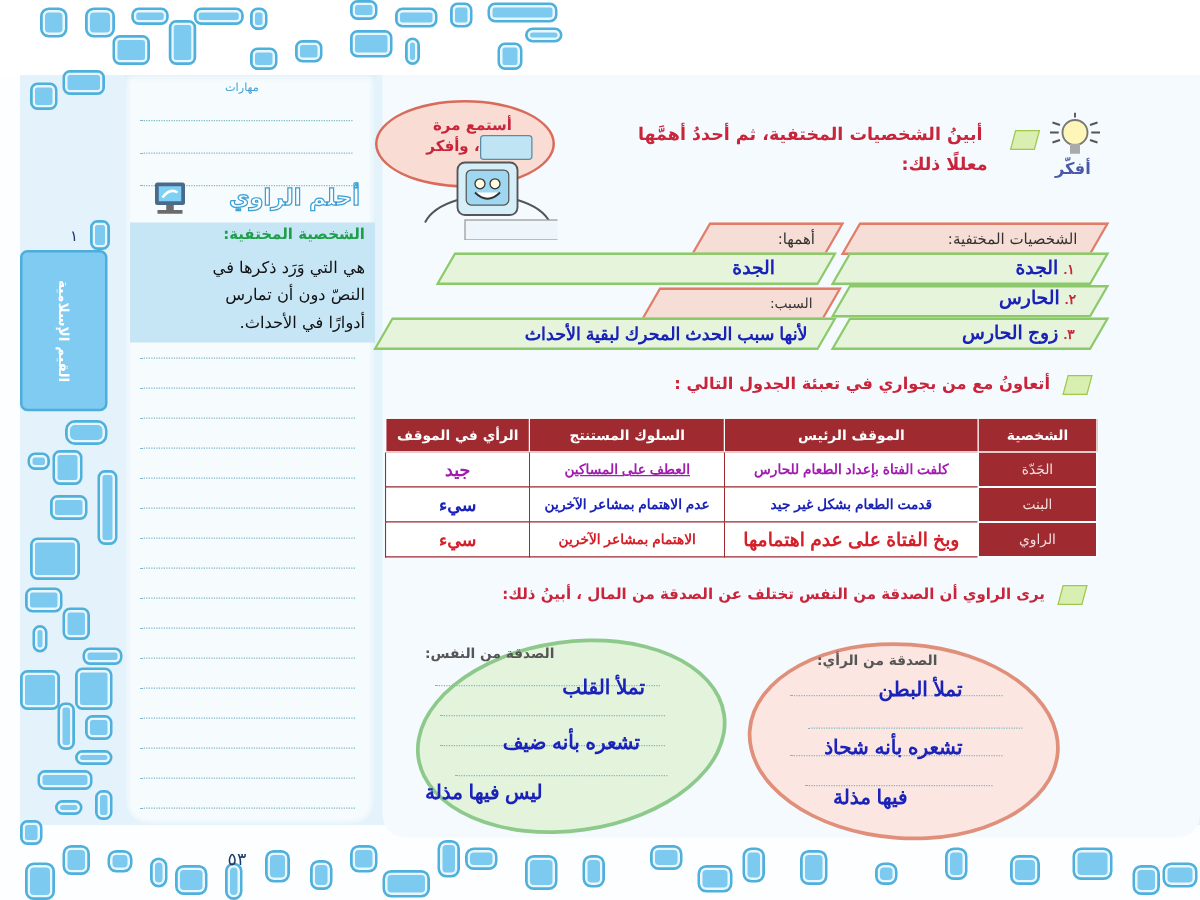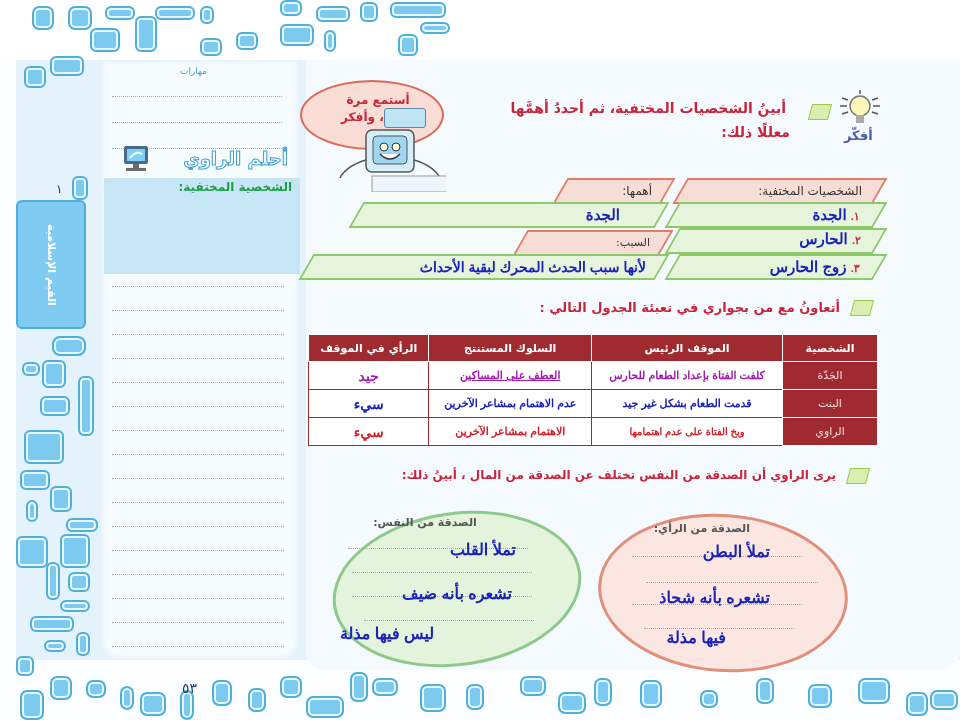--- a/index.html
+++ b/index.html
@@ -118,20 +118,25 @@
       <rect x="4" y="2" width="24" height="18" rx="2" fill="#4a6a8a"></rect>
       <rect x="7" y="5" width="18" height="12" fill="#7fd0f5"></rect>
       <path d="M10 14 Q16 6 22 10" stroke="#fff" stroke-width="2" fill="none"></path>
       <rect x="13" y="20" width="6" height="4" fill="#6b6b6b"></rect>
       <rect x="6" y="24" width="20" height="3" fill="#6b6b6b"></rect>
     </svg>
 </div>
 <div style="position:absolute;left:160px;top:148px;width:128px;text-align:right;font-size:18px;color:#fff;font-weight:bold;-webkit-text-stroke:1px #3b9fd3;" class="rtl">أحلم الراوي</div>
 <div style="position:absolute;left:104px;top:178px;width:196px;height:96px;background:#c6e6f6;">
   <div class="rtl" style="position:absolute;right:8px;top:2px;font-size:12px;color:#1f9f49;font-weight:bold;">الشخصية المختفية:</div>
+  <div class="rtl" style="position:absolute;right:8px;top:26px;font-size:13px;color:#111;line-height:22px;text-align:right;">
+    <div>هي التي وَرَد ذكرها في</div>
+    <div>النصّ دون أن تمارس</div>
+    <div>أدوارًا في الأحداث.</div>
+  </div>
 </div>
 
 <div class="dotline" style="left:112px;top:286px;width:172px;"></div>
 <div class="dotline" style="left:112px;top:310px;width:172px;"></div>
 <div class="dotline" style="left:112px;top:334px;width:172px;"></div>
 <div class="dotline" style="left:112px;top:358px;width:172px;"></div>
 <div class="dotline" style="left:112px;top:382px;width:172px;"></div>
 <div class="dotline" style="left:112px;top:406px;width:172px;"></div>
 <div class="dotline" style="left:112px;top:430px;width:172px;"></div>
 <div class="dotline" style="left:112px;top:454px;width:172px;"></div>
@@ -232,32 +237,32 @@
       <td class="green-ans" style="font-size:14px;">جيد</td>
     </tr>
     <tr>
       <td class="name">البنت</td>
       <td class="blue-ans" style="font-size:11px;">قدمت الطعام بشكل غير جيد</td>
       <td class="blue-ans" style="font-size:11px;">عدم الاهتمام بمشاعر الآخرين</td>
       <td class="blue-ans" style="font-size:14px;">سيء</td>
     </tr>
     <tr>
       <td class="name">الراوي</td>
-      <td class="red-ans" style="font-size:10px;">وبخ الفتاة على عدم اهتمامها</td>
+      <td class="red-ans" style="font-size:15px;">وبخ الفتاة على عدم اهتمامها</td>
       <td class="red-ans" style="font-size:11px;">الاهتمام بمشاعر الآخرين</td>
       <td class="red-ans" style="font-size:14px;">سيء</td>
     </tr>
   </tbody>
 </table>
 
 <span class="icon-badge" style="position:absolute;left:848px;top:468px;"></span>
 <div class="rtl red-title" style="position:absolute;right:124px;top:468px;font-size:12px;">يرى الراوي أن الصدقة من النفس تختلف عن الصدقة من المال ، أبينُ ذلك:</div>
 
 <div class="oval" style="left:332px;top:512px;width:244px;height:148px;background:#e3f3dc;border:3px solid #8cc98a;transform:rotate(-8deg);"></div>
-<div class="rtl" style="position:absolute;left:340px;top:516px;width:170px;font-size:11px;color:#555;font-weight:bold;text-align:center;">الصدقة من النفس:</div>
+<div class="rtl" style="position:absolute;left:340px;top:516px;width:170px;font-size:11px;color:#555;font-weight:bold;text-align:left;">الصدقة من النفس:</div>
 <div class="dotline" style="left:348px;top:548px;width:180px;"></div>
 <div class="dotline" style="left:352px;top:572px;width:180px;"></div>
 <div class="dotline" style="left:352px;top:596px;width:180px;"></div>
 <div class="dotline" style="left:364px;top:620px;width:170px;"></div>
 <div class="rtl blue-ans" style="position:absolute;left:340px;top:540px;width:176px;text-align:right;font-size:16px;">تملأ القلب</div>
 <div class="rtl blue-ans" style="position:absolute;left:340px;top:584px;width:172px;text-align:right;font-size:16px;">تشعره بأنه ضيف</div>
 <div class="rtl blue-ans" style="position:absolute;left:340px;top:624px;width:172px;text-align:left;font-size:16px;">ليس فيها مذلة</div>
 
 <div class="oval" style="left:598px;top:514px;width:244px;height:152px;background:#fbe6e2;border:3px solid #e0907a;transform:rotate(4deg);"></div>
 <div class="rtl" style="position:absolute;left:620px;top:522px;width:130px;font-size:11px;color:#555;font-weight:bold;text-align:right;">الصدقة من الرأي:</div>

